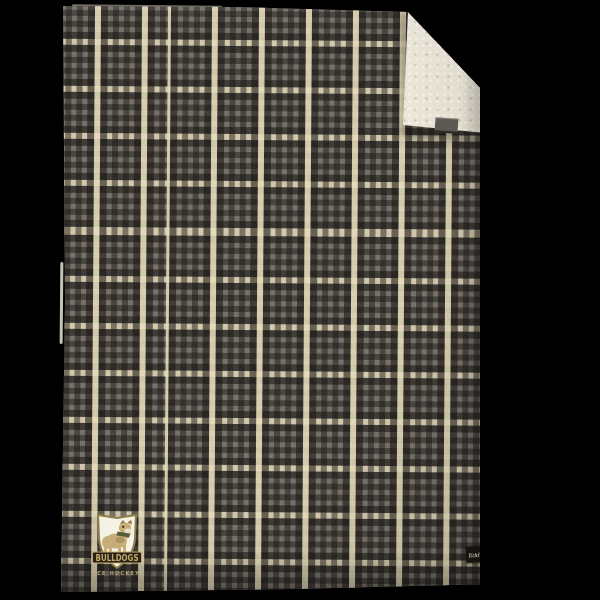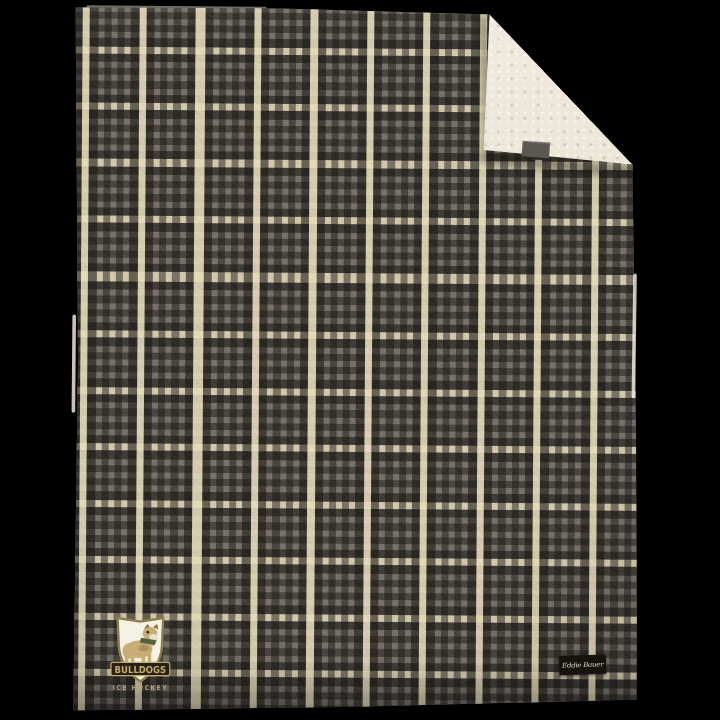--- a/index.html
+++ b/index.html
@@ -12,21 +12,21 @@
     --logo-gold:#c4aa6a;
     --logo-tan:#b3a173;
     --logo-banner:#27211a;
     --logo-shield:#f4f1e5;
     --logo-shield-border:#8e7e4e;
     --logo-dog:#c9ad77;
     --logo-dog-shade:#8a7348;
     --logo-collar:#54603b;
   }
   html,body{margin:0;padding:0;background:var(--background);}
-  .scene{position:relative;width:600px;height:600px;background:var(--background);overflow:hidden;
+  .scene{position:relative;width:480px;height:600px;background:var(--background);overflow:hidden;
          font-family:"Liberation Sans", sans-serif;text-align:right;}
 
   
   .blanket{position:absolute;inset:0;
     clip-path:polygon(63px 6px,235px 7px,408px 12px,527px 137px,530px 360px,531px 583px,296px 589px,61px 592px,65px 300px);}
 
   
   .plaid{position:absolute;inset:-30px;background-color:var(--plaid-field);
     background-image:
       

